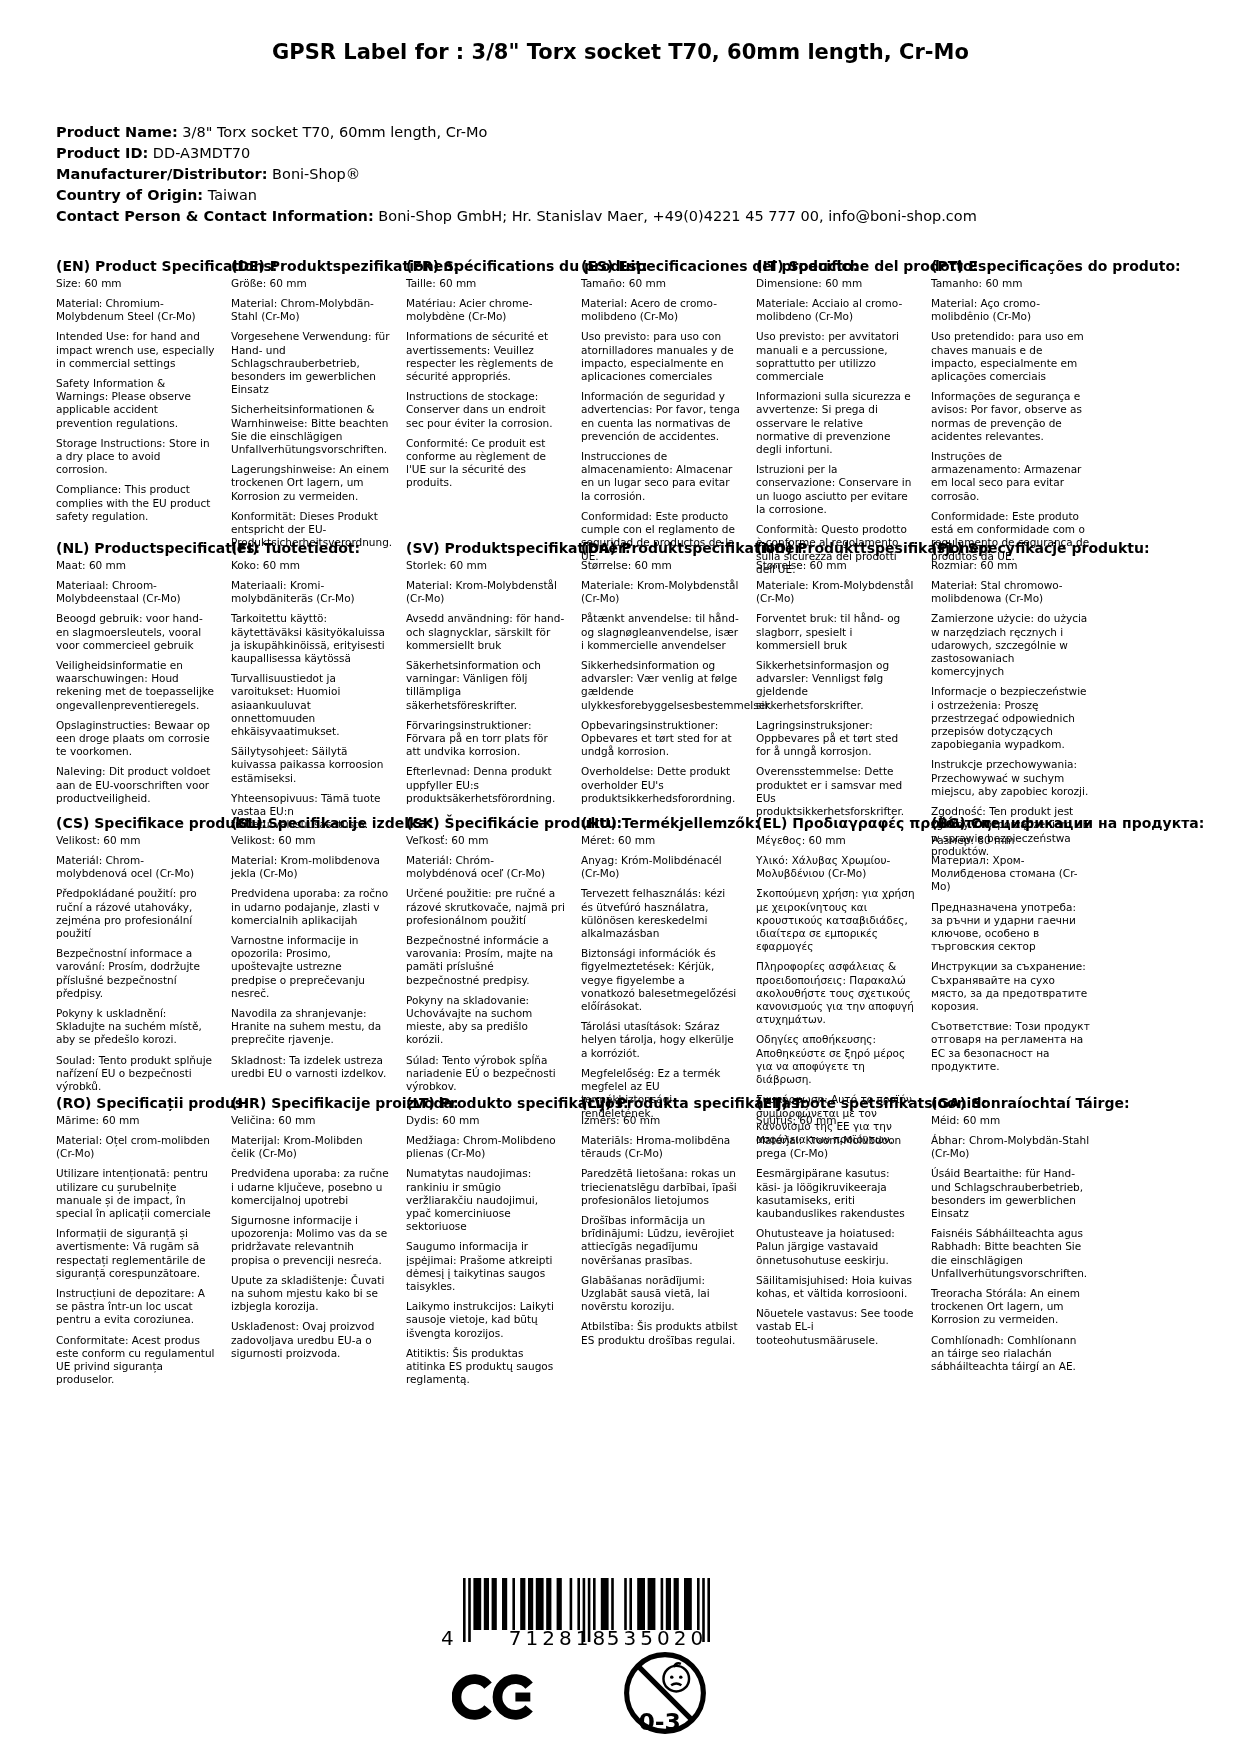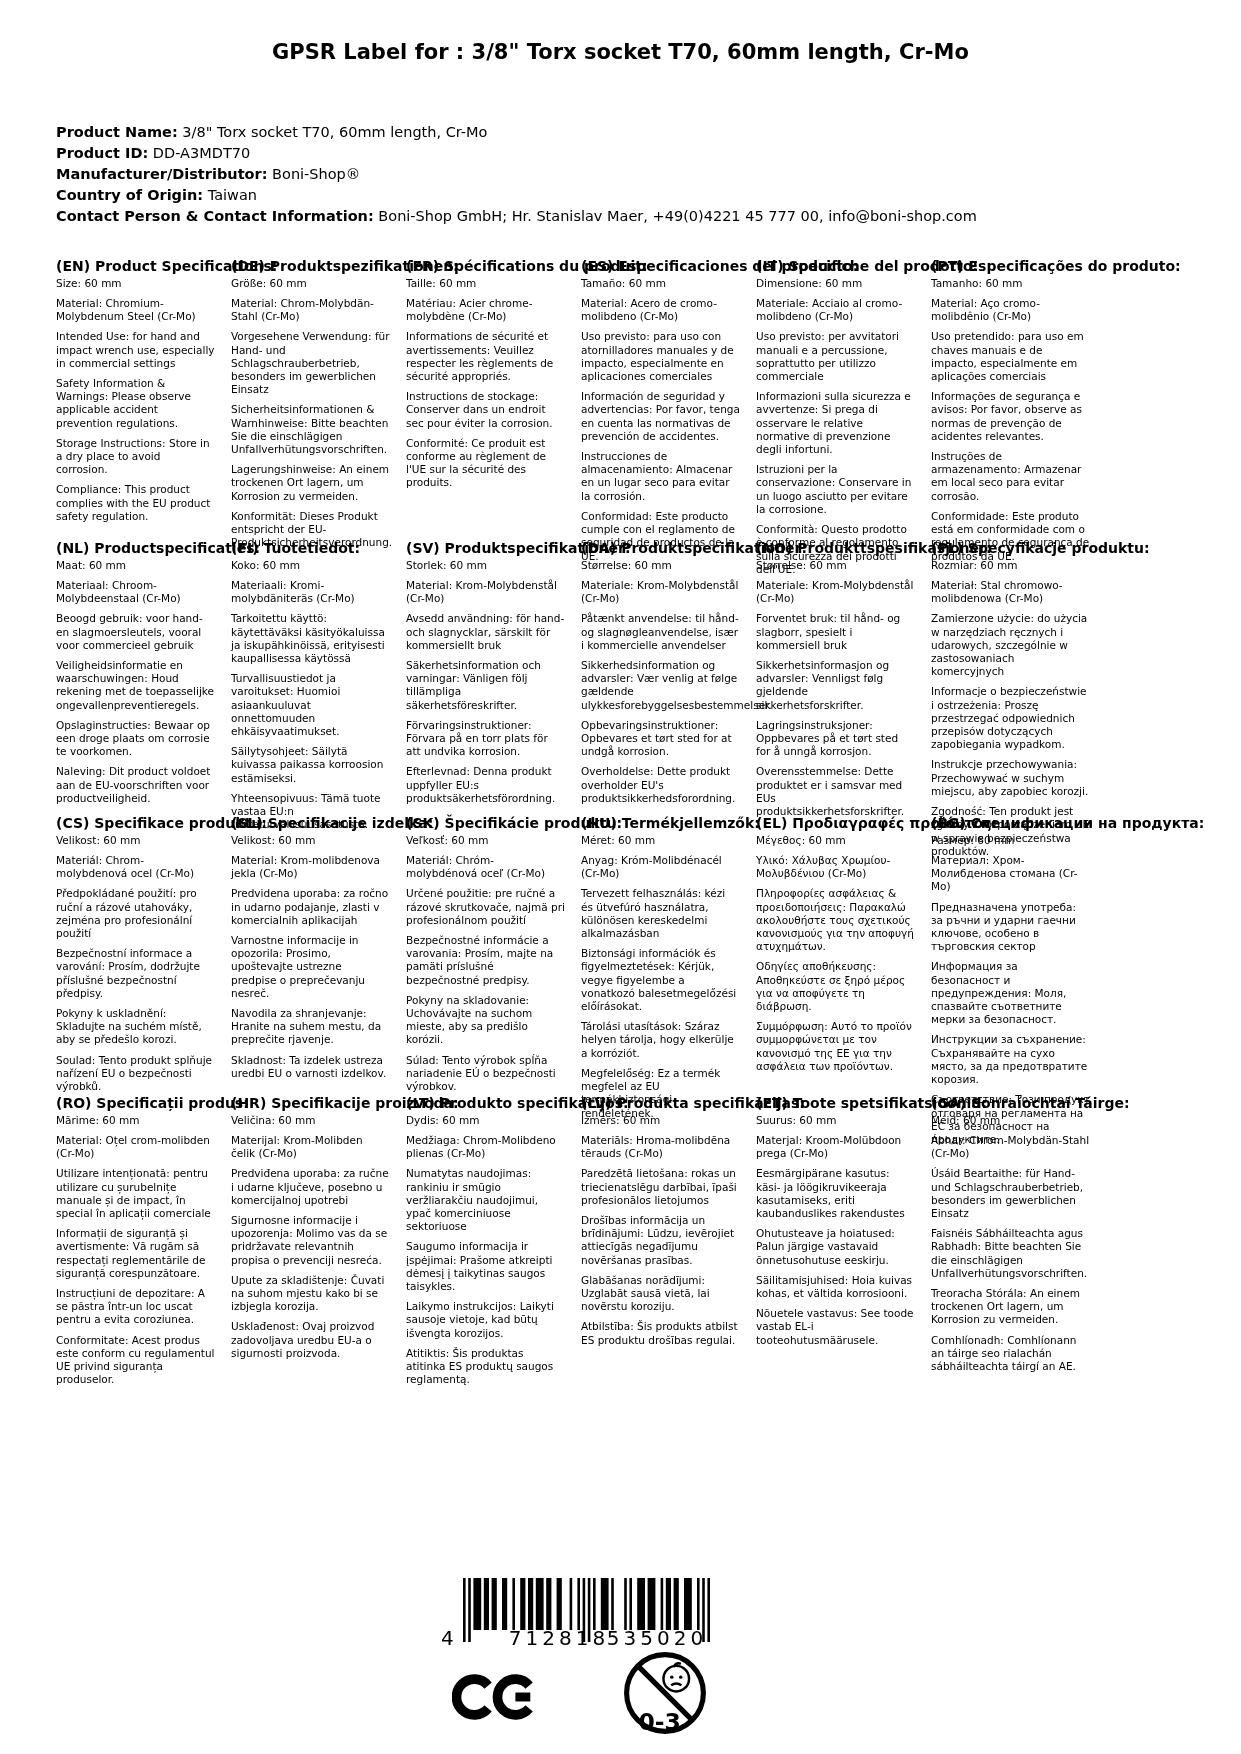--- a/index.html
+++ b/index.html
@@ -182,30 +182,30 @@
         <p>Anyag: Króm-Molibdénacél (Cr-Mo)</p>
         <p>Tervezett felhasználás: kézi és ütvefúró használatra, különösen kereskedelmi alkalmazásban</p>
         <p>Biztonsági információk és figyelmeztetések: Kérjük, vegye figyelembe a vonatkozó balesetmegelőzési előírásokat.</p>
         <p>Tárolási utasítások: Száraz helyen tárolja, hogy elkerülje a korróziót.</p>
         <p>Megfelelőség: Ez a termék megfelel az EU termékbiztonsági rendeletének.</p>
       </div>
       <div class="lang-block">
         <div class="lang-header">(EL) Προδιαγραφές προϊόντος:</div>
         <p>Μέγεθος: 60 mm</p>
         <p>Υλικό: Χάλυβας Χρωμίου-Μολυβδένιου (Cr-Mo)</p>
+        <p>Σκοπούμενη χρήση: για χρήση με χειροκίνητους και κρουστικούς κατσαβιδιάδες, ιδιαίτερα σε εμπορικές εφαρμογές</p>
         <p>Πληροφορίες ασφάλειας &amp; προειδοποιήσεις: Παρακαλώ ακολουθήστε τους σχετικούς κανονισμούς για την αποφυγή ατυχημάτων.</p>
         <p>Οδηγίες αποθήκευσης: Αποθηκεύστε σε ξηρό μέρος για να αποφύγετε τη διάβρωση.</p>
         <p>Συμμόρφωση: Αυτό το προϊόν συμμορφώνεται με τον κανονισμό της ΕΕ για την ασφάλεια των προϊόντων.</p>
       </div>
       <div class="lang-block">
         <div class="lang-header">(BG) Спецификации на продукта:</div>
         <p>Размер: 60 mm</p>
         <p>Материал: Хром-Молибденова стомана (Cr-Mo)</p>
         <p>Предназначена употреба: за ръчни и ударни гаечни ключове, особено в търговския сектор</p>
-        <p>Информация за безопасност и предупреждения: Моля, спазвайте съответните мерки за безопасност.</p>
         <p>Инструкции за съхранение: Съхранявайте на сухо място, за да предотвратите корозия.</p>
         <p>Съответствие: Този продукт отговаря на регламента на ЕС за безопасност на продуктите.</p>
       </div>
       <div class="lang-block">
         <div class="lang-header">(RO) Specificații produs:</div>
         <p>Mărime: 60 mm</p>
         <p>Material: Oțel crom-molibden (Cr-Mo)</p>
         <p>Utilizare intenționată: pentru utilizare cu șurubelnițe manuale și de impact, în special în aplicații comerciale</p>
         <p>Informații de siguranță și avertismente: Vă rugăm să respectați reglementările de siguranță corespunzătoare.</p>
         <p>Instrucțiuni de depozitare: A se păstra într-un loc uscat pentru a evita coroziunea.</p>

